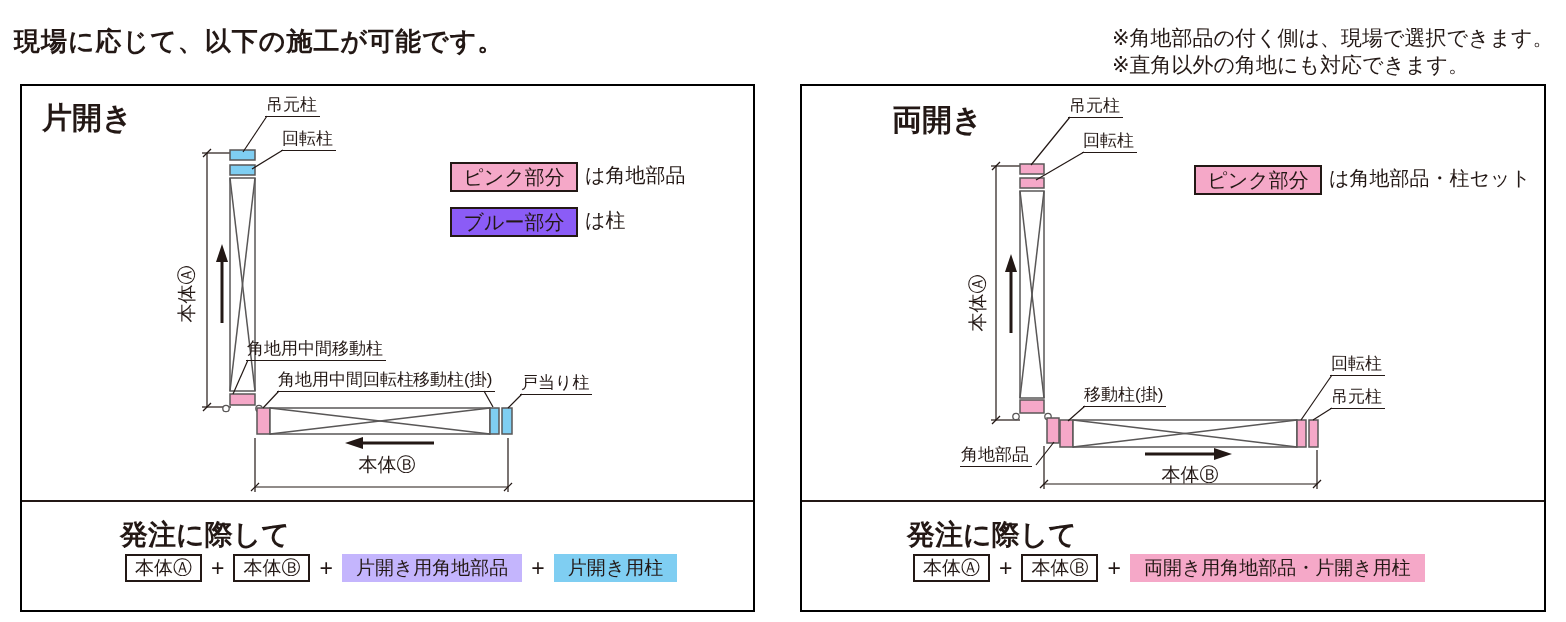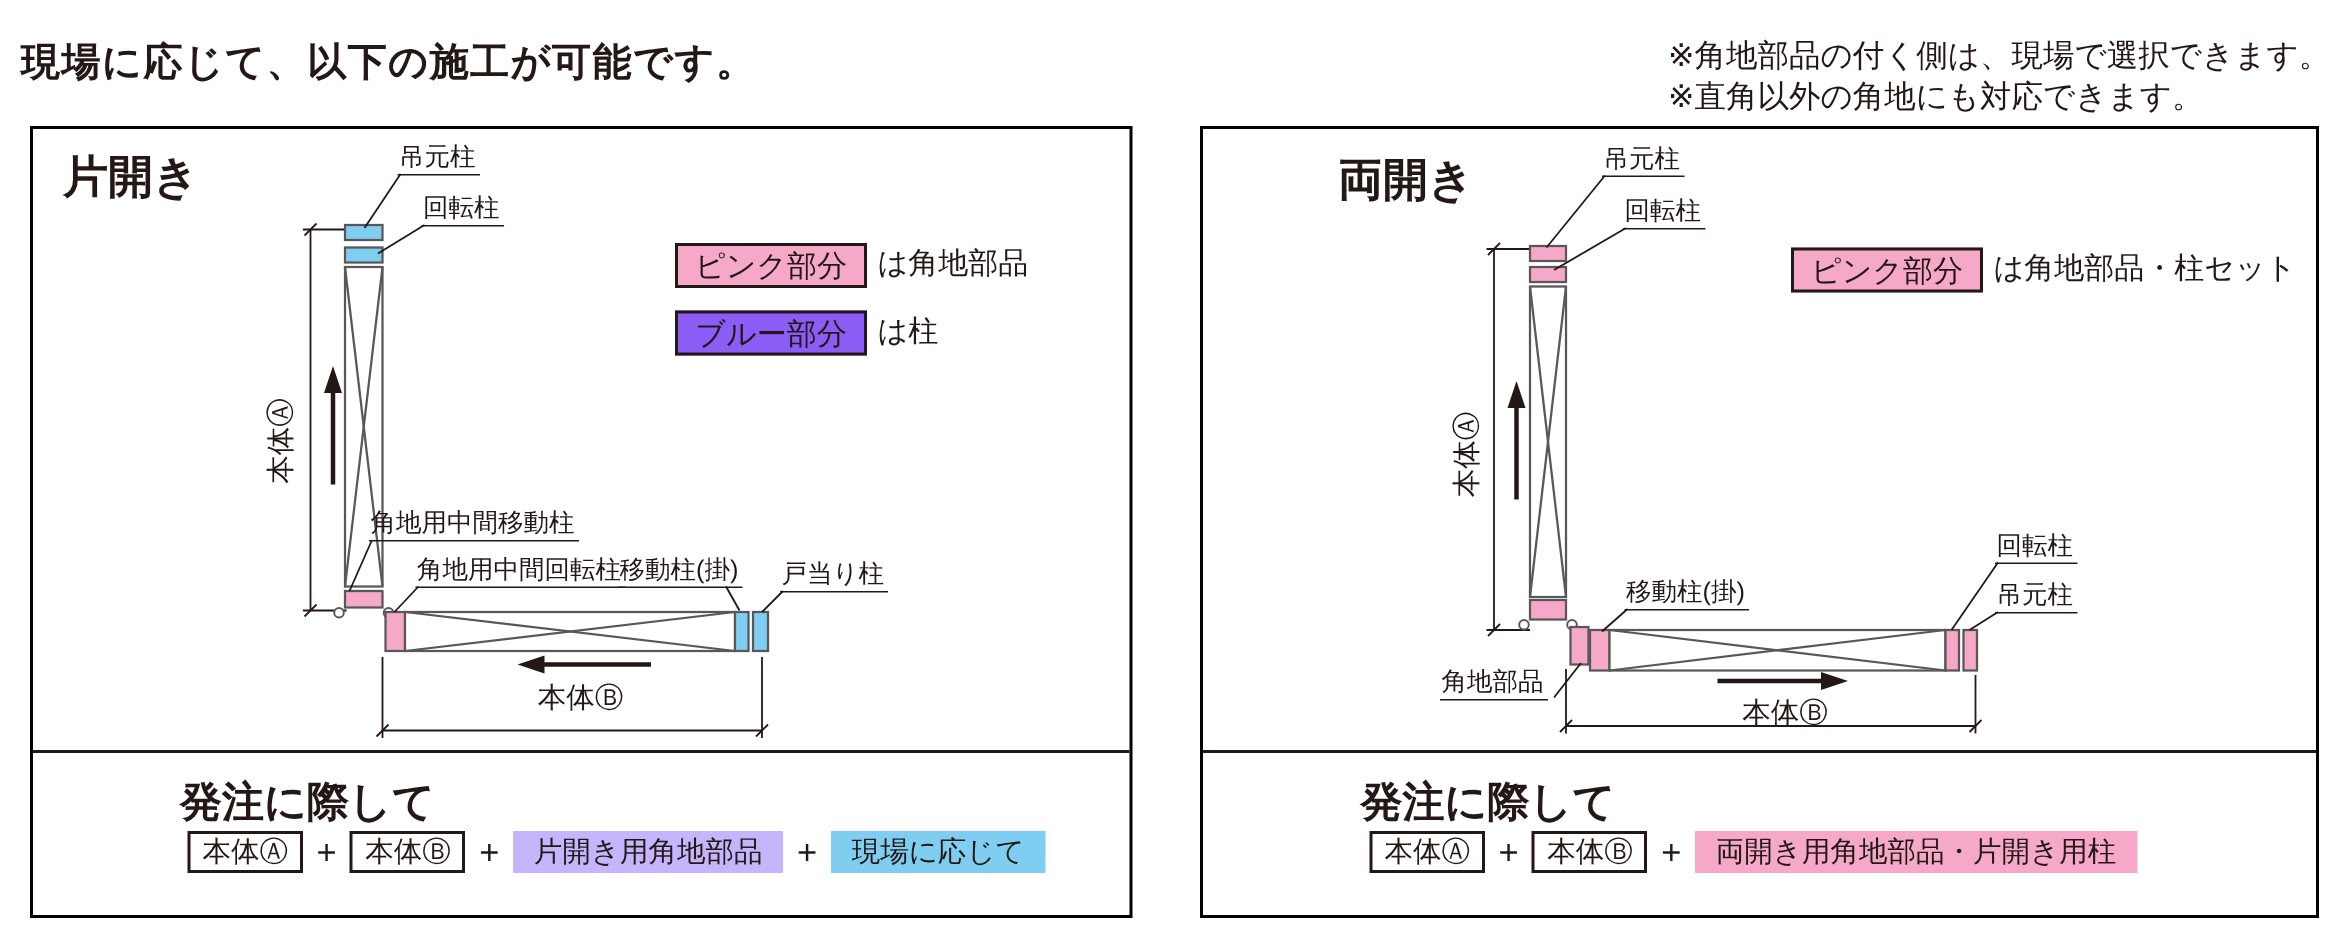--- a/index.html
+++ b/index.html
@@ -151,21 +151,21 @@
     <div class="divider"></div>
 
     <div class="order-heading" style="left:98px;">発注に際して</div>
     <div class="order-row" style="left:103px;">
       <div class="obox">本体Ⓐ</div>
       <span class="plus">+</span>
       <div class="obox">本体Ⓑ</div>
       <span class="plus">+</span>
       <div class="cbox" style="background-color: #c4b5fd;">片開き用角地部品</div>
       <span class="plus">+</span>
-      <div class="cbox" style="background-color: rgb(127, 206, 242);">現場に応じて</div>
+      <div class="cbox" style="background-color: rgb(127, 206, 242);">片開き用柱</div>
     </div>
   </div>
 
   <div class="panel right">
 
     <svg class="diagram-svg" width="742" height="524" viewBox="0 0 742 524">
 
       <g stroke="#231815" stroke-width="1.2">
         <line x1="194" y1="80" x2="194" y2="334"></line>
         <line x1="189" y1="80" x2="218" y2="80"></line>

